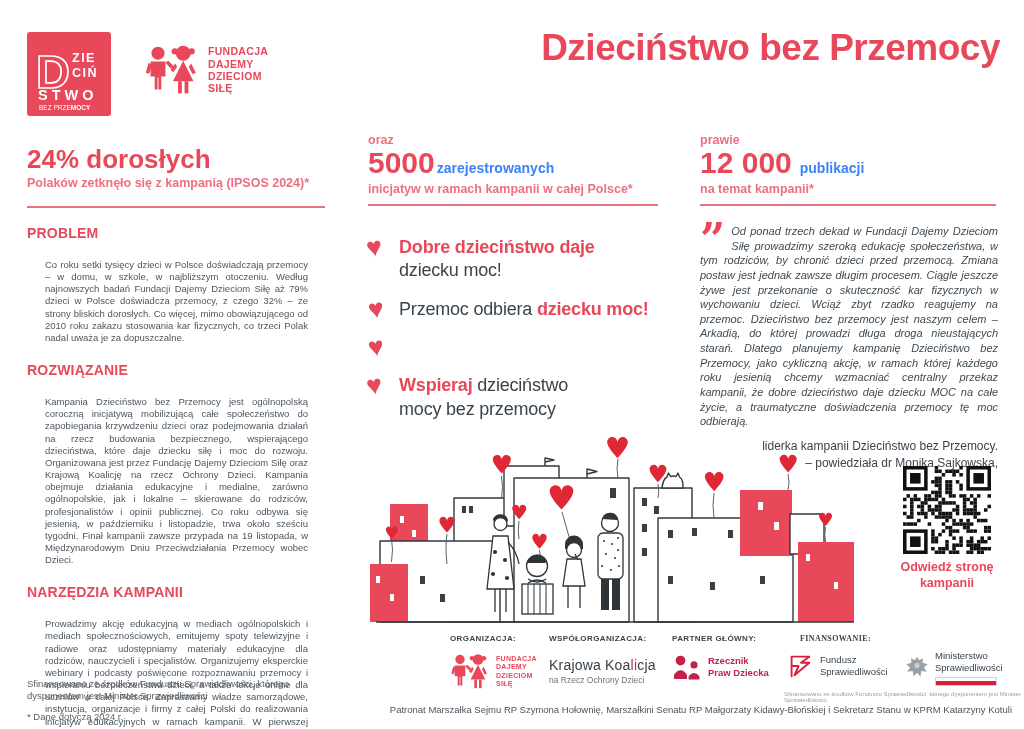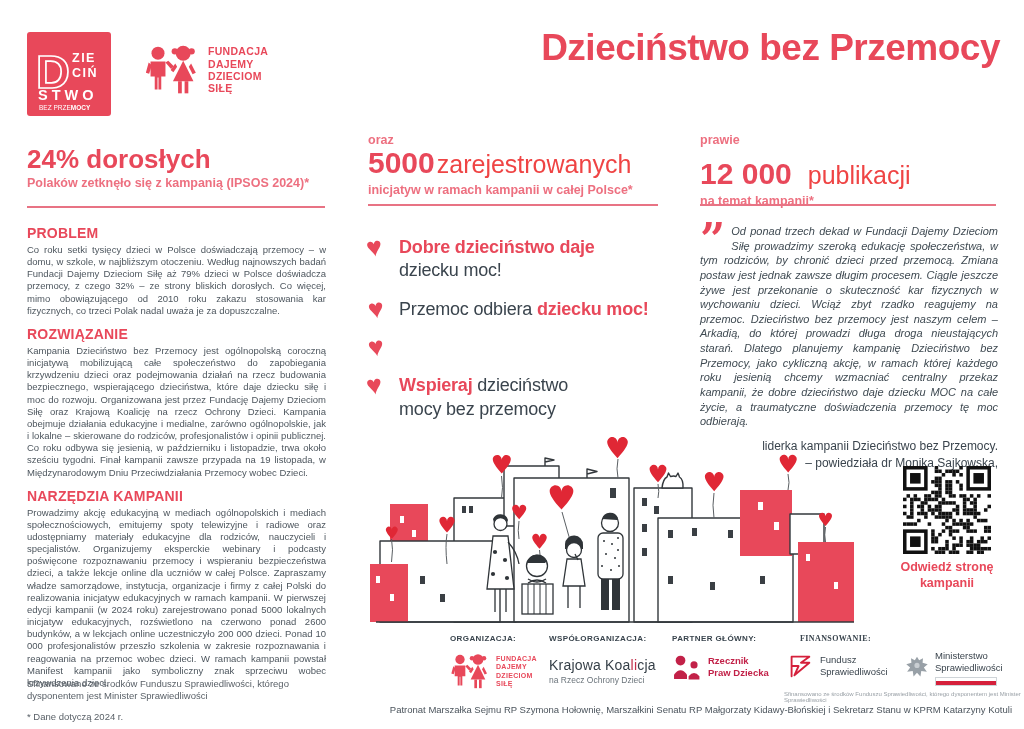--- a/index.html
+++ b/index.html
@@ -10,28 +10,28 @@
   .sq-logo{left:27px;top:32px;width:84px;height:84px;background:#e8485a;border-radius:3px;}
   .fdds{display:flex;align-items:center;gap:8px;}
   .fdds-head{left:144px;top:44px;}
   .fdds-text{color:#e8485a;font-weight:bold;font-size:10.5px;line-height:1.18;letter-spacing:.3px;}
   .title-block{right:24px;top:28px;text-align:right;}
   .main-title{font-size:37px;font-weight:bold;color:#e8485a;letter-spacing:-.5px;line-height:1.1;margin:0;}
   .subtitle{font-size:18.5px;font-weight:bold;color:#323d46;margin-top:7px;letter-spacing:-.2px;}
   
   .stat-prefix{font-size:12.5px;color:#ed7080;font-weight:bold;}
   .stat-number{font-size:30px;font-weight:bold;color:#e8485a;line-height:1;}
-  .stat-unit{font-size:25px;font-weight:normal;color:#ef4444;}
+  .stat-unit{font-size:14px;font-weight:bold;color:#3b82f6;}
   .stat-caption{font-size:12.5px;color:#ed7080;margin-top:4px;font-weight:bold;}
   .stat-value-big{font-size:26px;font-weight:bold;color:#e8485a;line-height:1;}
   .divider{height:2px;background:#e87384;}
   
   .leftcol{left:27px;top:216px;width:299px;}
   .leftcol h3{font-size:14px;font-weight:bold;color:#e8485a;margin:9px 0 3px 0;letter-spacing:.2px;}
-  .leftcol p{font-size:9.5px;line-height:1.28;margin:0;text-align:justify;color:#4d565e;}
+  .leftcol p{font-size:9.5px;line-height:1.28;margin:18px;text-align:justify;color:#4d565e;}
   .note{font-size:9.5px;color:#5a6168;line-height:1.3;}
   
   .bullets{left:368px;top:236px;width:330px;}
   .bullet{display:flex;margin-bottom:15px;}
   .bullet .heart{color:#e8485a;font-size:27px;line-height:.85;margin-right:15px;transform:rotate(-8deg);flex:0 0 auto;}
   .bullet .btext{font-size:18px;line-height:1.3;color:#3a444d;letter-spacing:-.2px;}
   .bred{color:#e8485a;font-weight:bold;}
   
   .quote{left:700px;top:224px;width:298px;font-size:11px;font-style:italic;line-height:1.33;
          text-align:justify;color:#3f4a52;}
@@ -122,21 +122,21 @@
   <div style="display:flex;align-items:baseline;gap:2px;margin-top:1px;">
     <span class="stat-number">5000</span>
     <span class="stat-unit">zarejestrowanych</span>
   </div>
   <div class="stat-caption">inicjatyw w ramach kampanii w całej Polsce*</div>
 </div>
 <div class="abs divider" style="left:368px;top:204px;width:290px;"></div>
 
 <div class="abs" style="left:700px;top:133px;width:310px;">
   <div class="stat-prefix">prawie</div>
-  <div style="display:flex;align-items:baseline;gap:16px;margin-top:12px;">
+  <div style="display:flex;align-items:baseline;gap:8px;margin-top:1px;">
     <span class="stat-number">12 000</span>
     <span class="stat-unit">publikacji</span>
   </div>
   <div class="stat-caption">na temat kampanii*</div>
 </div>
 <div class="abs divider" style="left:700px;top:204px;width:296px;"></div>
 
 <div class="abs leftcol">
   <section>
     <h3>PROBLEM</h3>

